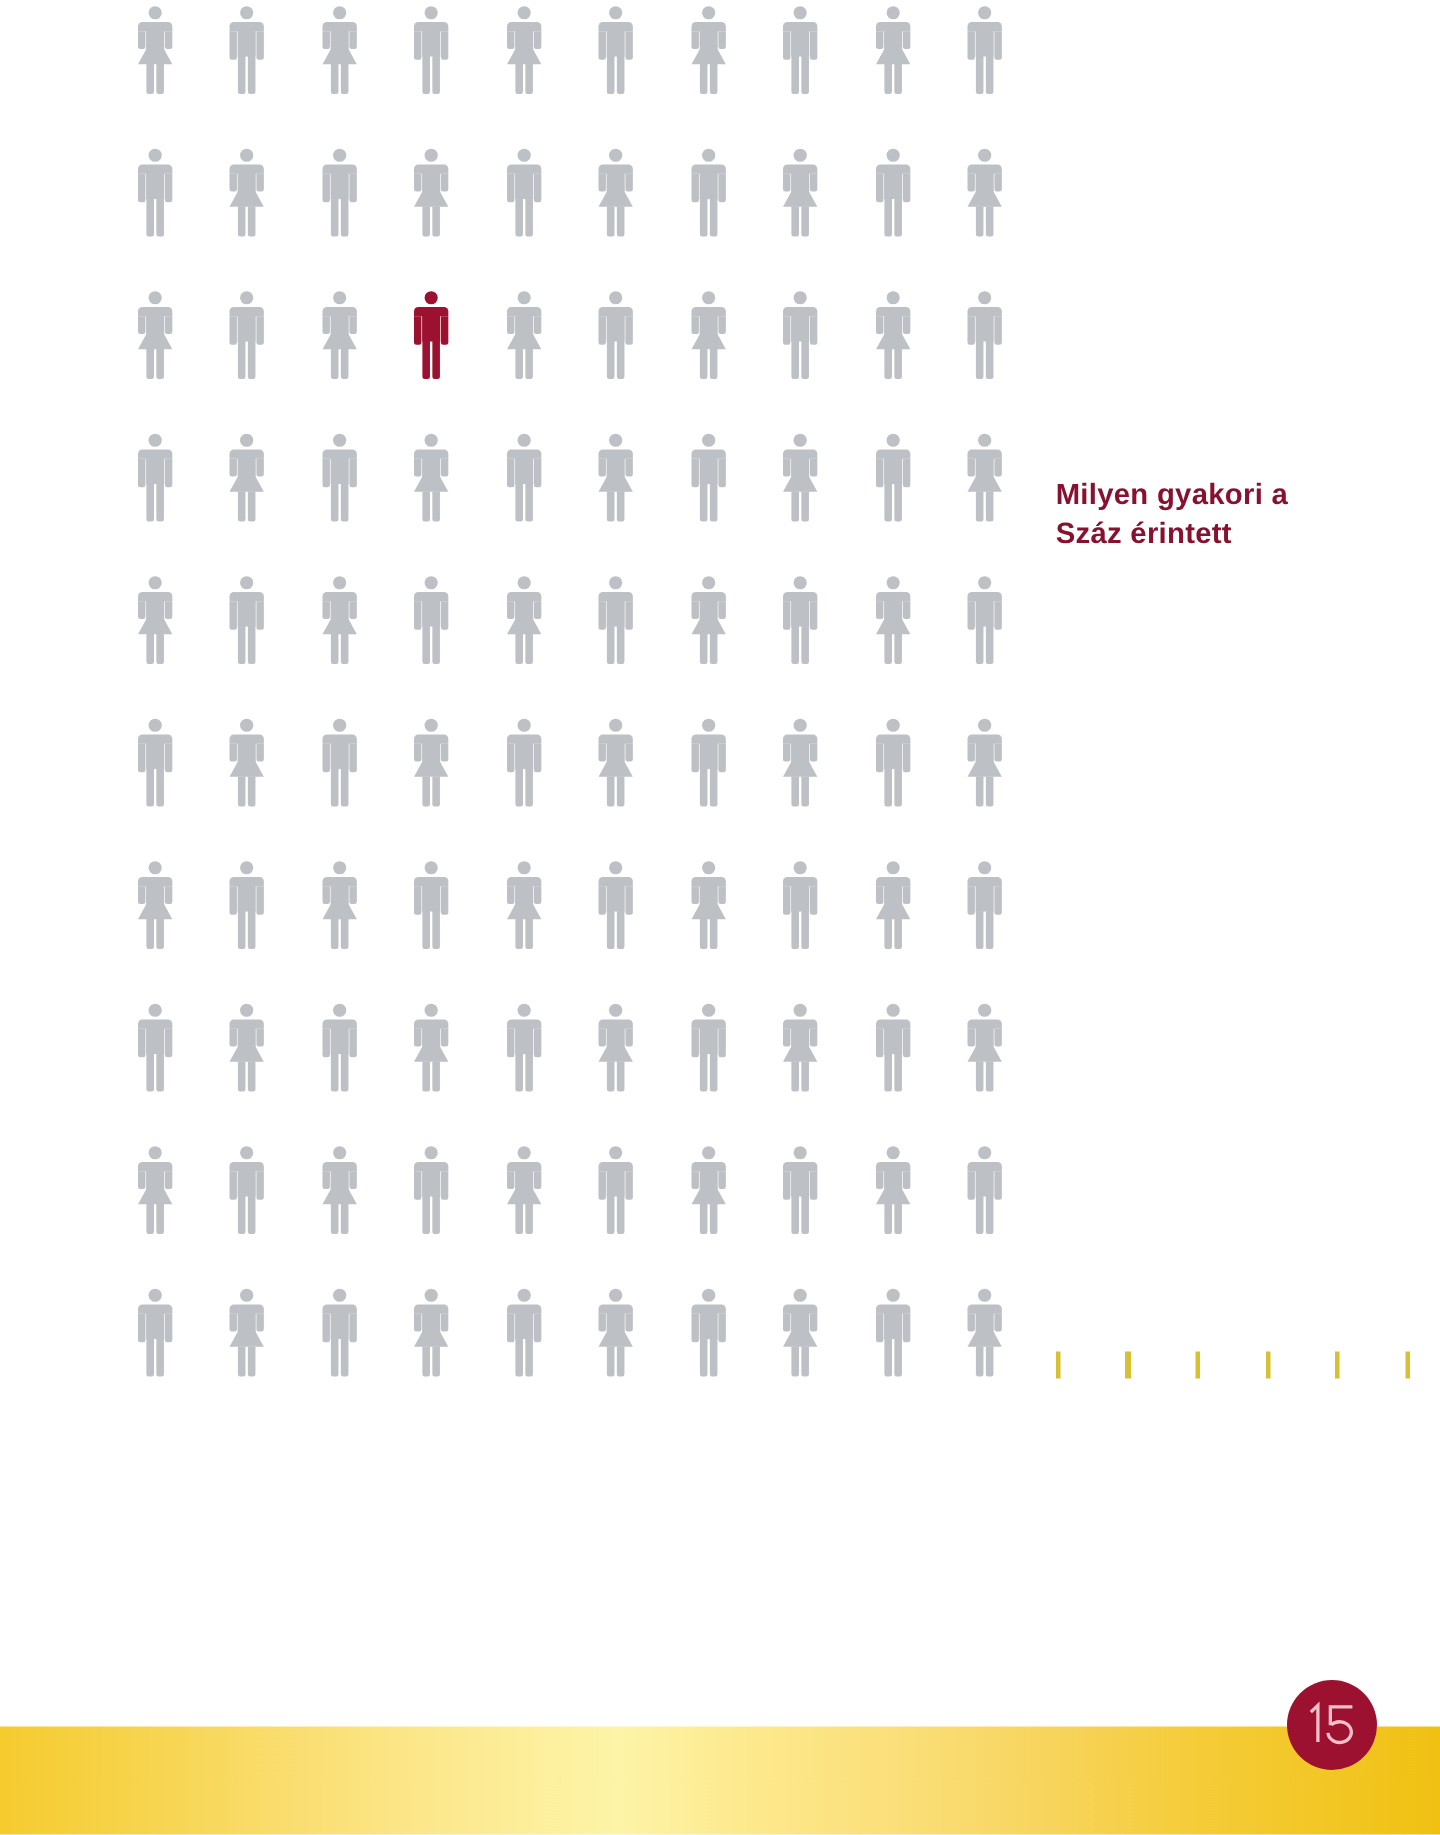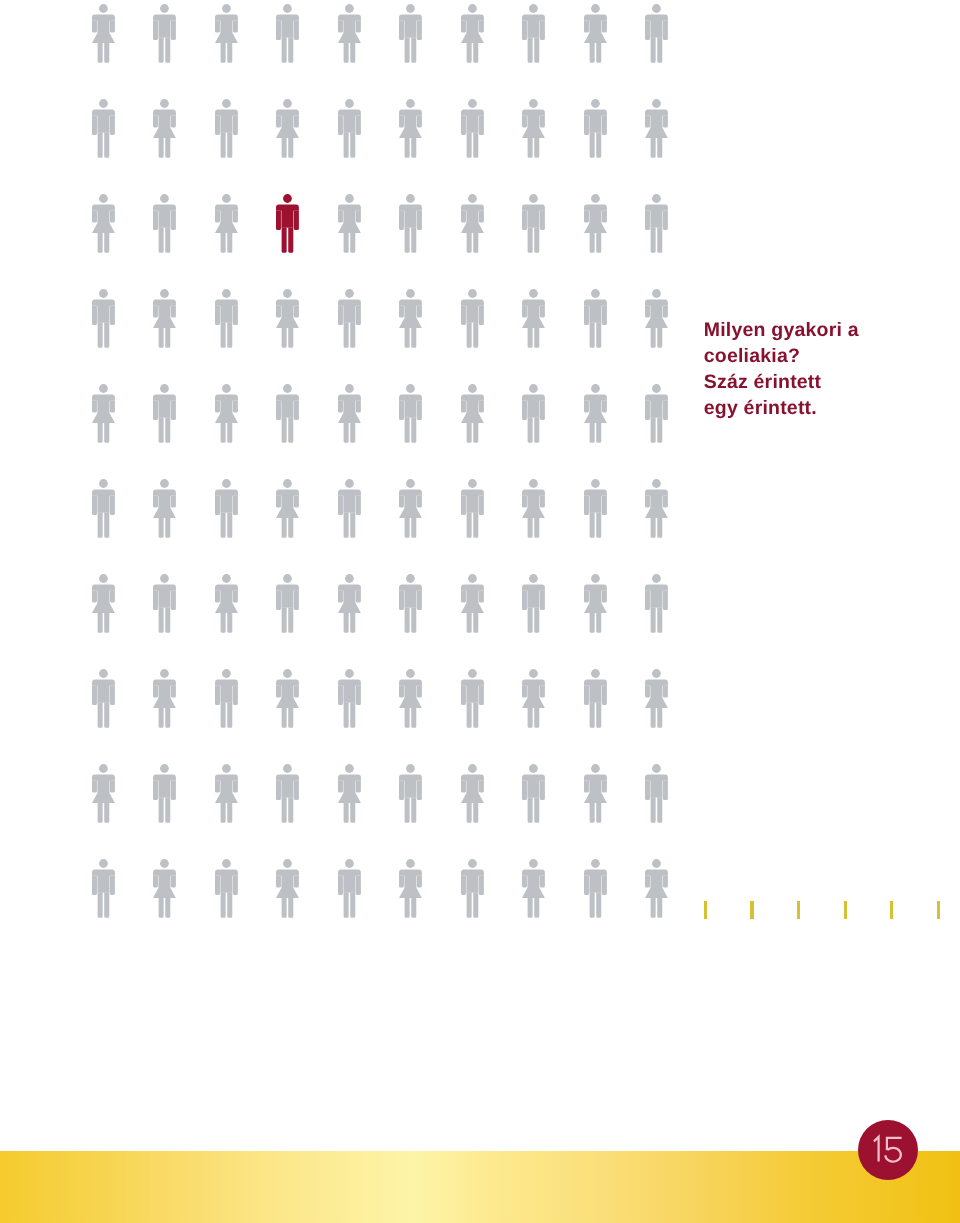--- a/index.html
+++ b/index.html
@@ -1236,23 +1236,21 @@
             <path d="M17.95,16.8 L22.9,16.8 L22.9,27.1 A1.5,1.5 0 0 1 21.4,28.6 L19.45,28.6 A1.5,1.5 0 0 1 17.95,27.1 Z"></path>
             <path d="M5.4,15.3 L17.5,15.3 L17.5,29 L22.9,38.9 L0,38.9 L5.4,29 Z"></path>
             <path d="M5.6,38.6 L10.65,38.6 L10.65,57.2 A1.5,1.5 0 0 1 9.15,58.7 L7.1,58.7 A1.5,1.5 0 0 1 5.6,57.2 Z M12.25,38.6 L17.3,38.6 L17.3,57.2 A1.5,1.5 0 0 1 15.8,58.7 L13.75,58.7 A1.5,1.5 0 0 1 12.25,57.2 Z"></path>
           </g>
         </svg>
       </div>
     </div>
 
   <div id="calloutText" style="color: rgb(135, 18, 47);">
     <div>Milyen gyakori a</div>
-    <div>coeliakia?</div>
     <div>Száz érintett</div>
-    <div>egy érintett.</div>
   </div>
 
   <div id="ticks">
       <div class="tick" style="left: 0px; background: rgb(214, 193, 50);"></div>
       <div class="tick" style="left: 46.6px; background: rgb(214, 193, 50);"></div>
       <div class="tick" style="left: 93.2px; background: rgb(214, 193, 50);"></div>
       <div class="tick" style="left: 139.8px; background: rgb(214, 193, 50);"></div>
       <div class="tick" style="left: 186.4px; background: rgb(214, 193, 50);"></div>
       <div class="tick" style="left: 233px; background: rgb(214, 193, 50);"></div>
     </div>

